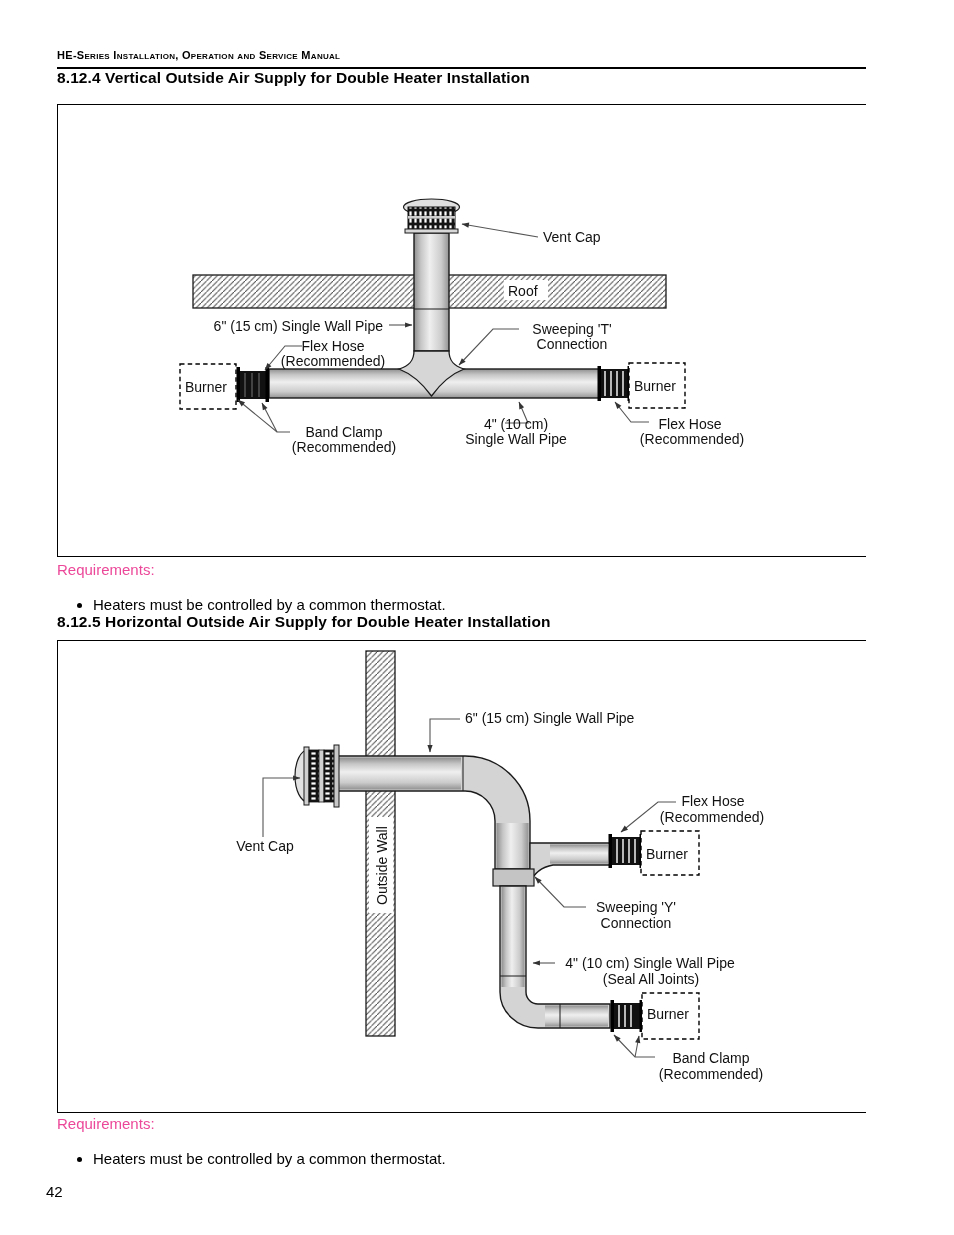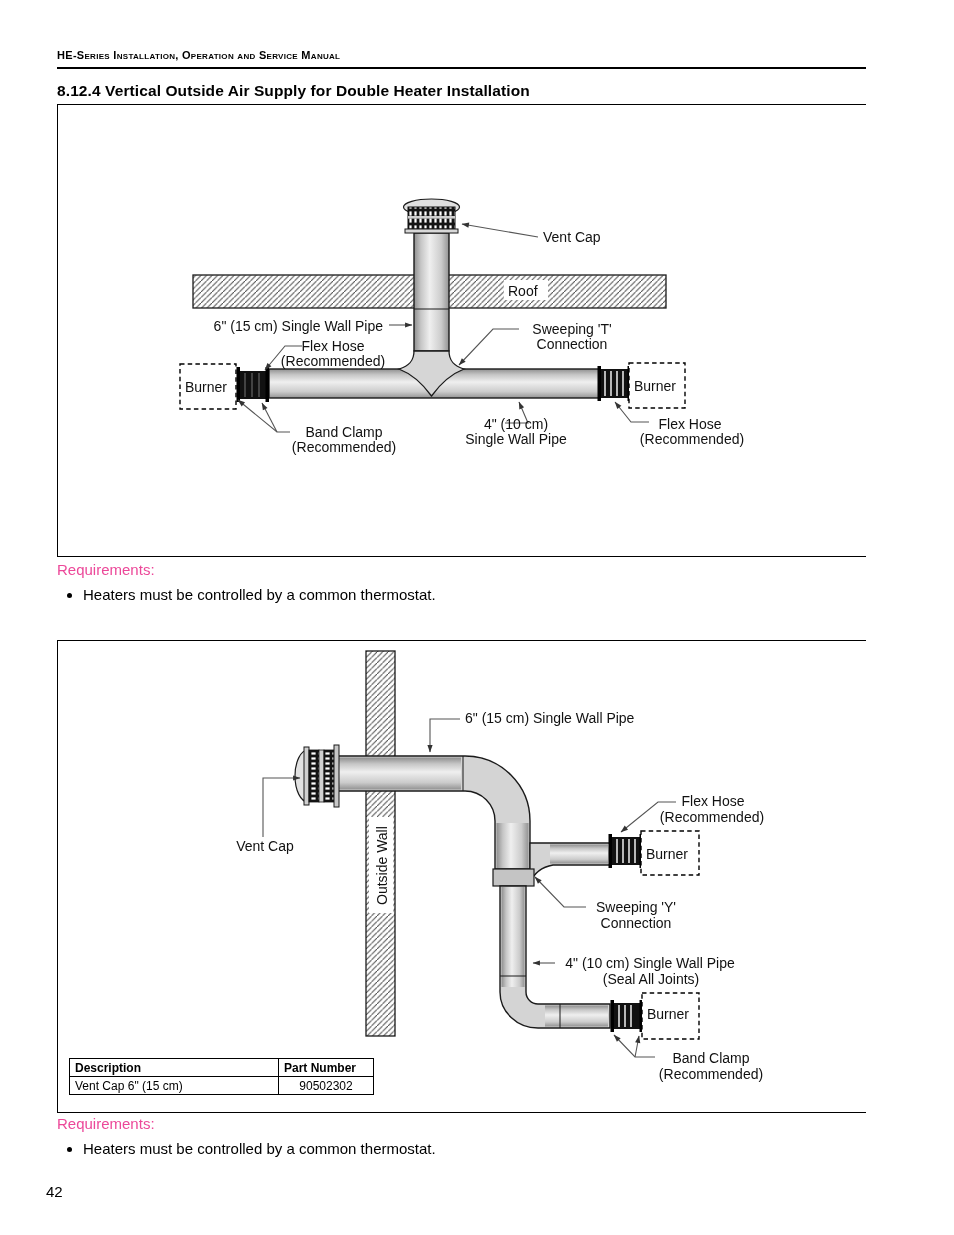--- a/index.html
+++ b/index.html
@@ -3,21 +3,21 @@
 <meta charset="utf-8">
 <style>
   html,body{margin:0;padding:0;background:#fff;}
   .page{position:relative;width:866px;height:1235px;background:#fff;overflow:hidden;
         font-family:"Liberation Sans",sans-serif;color:#000;}
   .abs{position:absolute;}
   .runhead{font-size:11px;font-weight:bold;font-variant:small-caps;letter-spacing:.3px;color:#000;}
   .rule{background:#000;}
   .h1{font-size:15.5px;font-weight:bold;letter-spacing:.1px;color:#000;}
   .body-text{font-size:15px;color:#ec4899;}
-  .req-list{margin:0;padding:0 0 0 26px;list-style:disc outside;}
+  .req-list{margin:10px;padding:0 0 0 26px;list-style:disc outside;}
   .req-list li{font-size:15px;color:#000;}
   .diagram-box{position:absolute;border:1.6px solid #000;background:#fff;}
   svg text{font-family:"Liberation Sans",sans-serif;font-size:14px;fill:#111;}
   .ldr{fill:none;stroke:#555;stroke-width:1.1;}
   .jnt{stroke:#1a1a1a;stroke-width:1;}
   .dashbox{fill:#fff;stroke:#000;stroke-width:1.4;stroke-dasharray:4.5 3.2;}
   .pipe-outline{stroke:#1a1a1a;stroke-width:1.4;}
   .ptable{position:absolute;left:11px;top:417px;border-collapse:collapse;
           font-family:"Liberation Sans",sans-serif;font-size:12px;color:#000;background:#fff;}
   .ptable th,.ptable td{border:1.4px solid #000;padding:1px 5px;height:15px;}
@@ -28,21 +28,21 @@
   .pagenum{font-size:15px;color:#000;}
 </style>
 </head>
 <body>
 
 <div class="page">
 
   <div class="abs runhead" style="left:57px;top:49px;">HE-Series Installation, Operation and Service Manual</div>
   <div class="abs rule" style="left:57px;top:67px;width:813px;height:1.8px;"></div>
 
-  <div class="abs h1" style="left:57px;top:82px;">8.12.4 Vertical Outside Air Supply for Double Heater Installation</div>
+  <div class="abs h1" style="left:57px;top:69px;">8.12.4 Vertical Outside Air Supply for Double Heater Installation</div>
 
   <div class="diagram-box" style="left:57px;top:104px;width:810px;height:451px;">
     <svg width="810" height="451" viewBox="0 0 810 451">
       <defs>
         <pattern id="hatch1" patternUnits="userSpaceOnUse" width="5.5" height="5.5">
           <rect width="5.5" height="5.5" fill="#fff"></rect>
           <path d="M-1,6.5 L6.5,-1" stroke="#474747" stroke-width="1"></path>
         </pattern>
         <pattern id="louvV" patternUnits="userSpaceOnUse" width="5" height="7">
           <rect width="5" height="7" fill="#141414"></rect>
@@ -132,20 +132,21 @@
       <text x="632" y="324" text-anchor="middle">Flex Hose</text>
       <text x="634" y="339" text-anchor="middle">(Recommended)</text>
     </svg>
   </div>
 
   <div class="abs body-text" style="left:57px;top:561px;">Requirements:</div>
   <ul class="abs req-list" style="left:57px;top:586px;">
     <li>Heaters must be controlled by a common thermostat.</li>
   </ul>
 
+  <div class="abs h1" style="left:57px;top:613px;">8.12.5 Horizontal Outside Air Supply for Double Heater Installation</div>
 
   <div class="diagram-box" style="left:57px;top:640px;width:810px;height:471px;">
     <svg width="810" height="471" viewBox="0 0 810 471">
       <defs>
         <pattern id="hatch2" patternUnits="userSpaceOnUse" width="5.5" height="5.5">
           <rect width="5.5" height="5.5" fill="#fff"></rect>
           <path d="M-1,6.5 L6.5,-1" stroke="#474747" stroke-width="1"></path>
         </pattern>
         <pattern id="louvH" patternUnits="userSpaceOnUse" width="7" height="5">
           <rect width="7" height="5" fill="#141414"></rect>
@@ -238,32 +239,20 @@
       <text x="578" y="271" text-anchor="middle">Sweeping 'Y'</text>
       <text x="578" y="287" text-anchor="middle">Connection</text>
       <text x="592" y="327" text-anchor="middle">4" (10 cm) Single Wall Pipe</text>
       <text x="593" y="343" text-anchor="middle">(Seal All Joints)</text>
       <text x="589" y="378">Burner</text>
       <text x="653" y="422" text-anchor="middle">Band Clamp</text>
       <text x="653" y="438" text-anchor="middle">(Recommended)</text>
     </svg>
 
     
-    <table class="ptable">
-      <tbody>
-          <tr>
-        <th class="col-desc">Description</th>
-        <th class="col-part">Part Number</th>
-      </tr>
-      <tr>
-        <td>Vent Cap 6" (15 cm)</td>
-        <td class="td-center">90502302</td>
-      </tr>
-    </tbody>
-      </table>
   </div>
 
   <div class="abs body-text" style="left:57px;top:1115px;">Requirements:</div>
   <ul class="abs req-list" style="left:57px;top:1140px;">
     <li>Heaters must be controlled by a common thermostat.</li>
   </ul>
 
   <div class="abs pagenum" style="left:46px;top:1183px;">42</div>
 
 </div>

